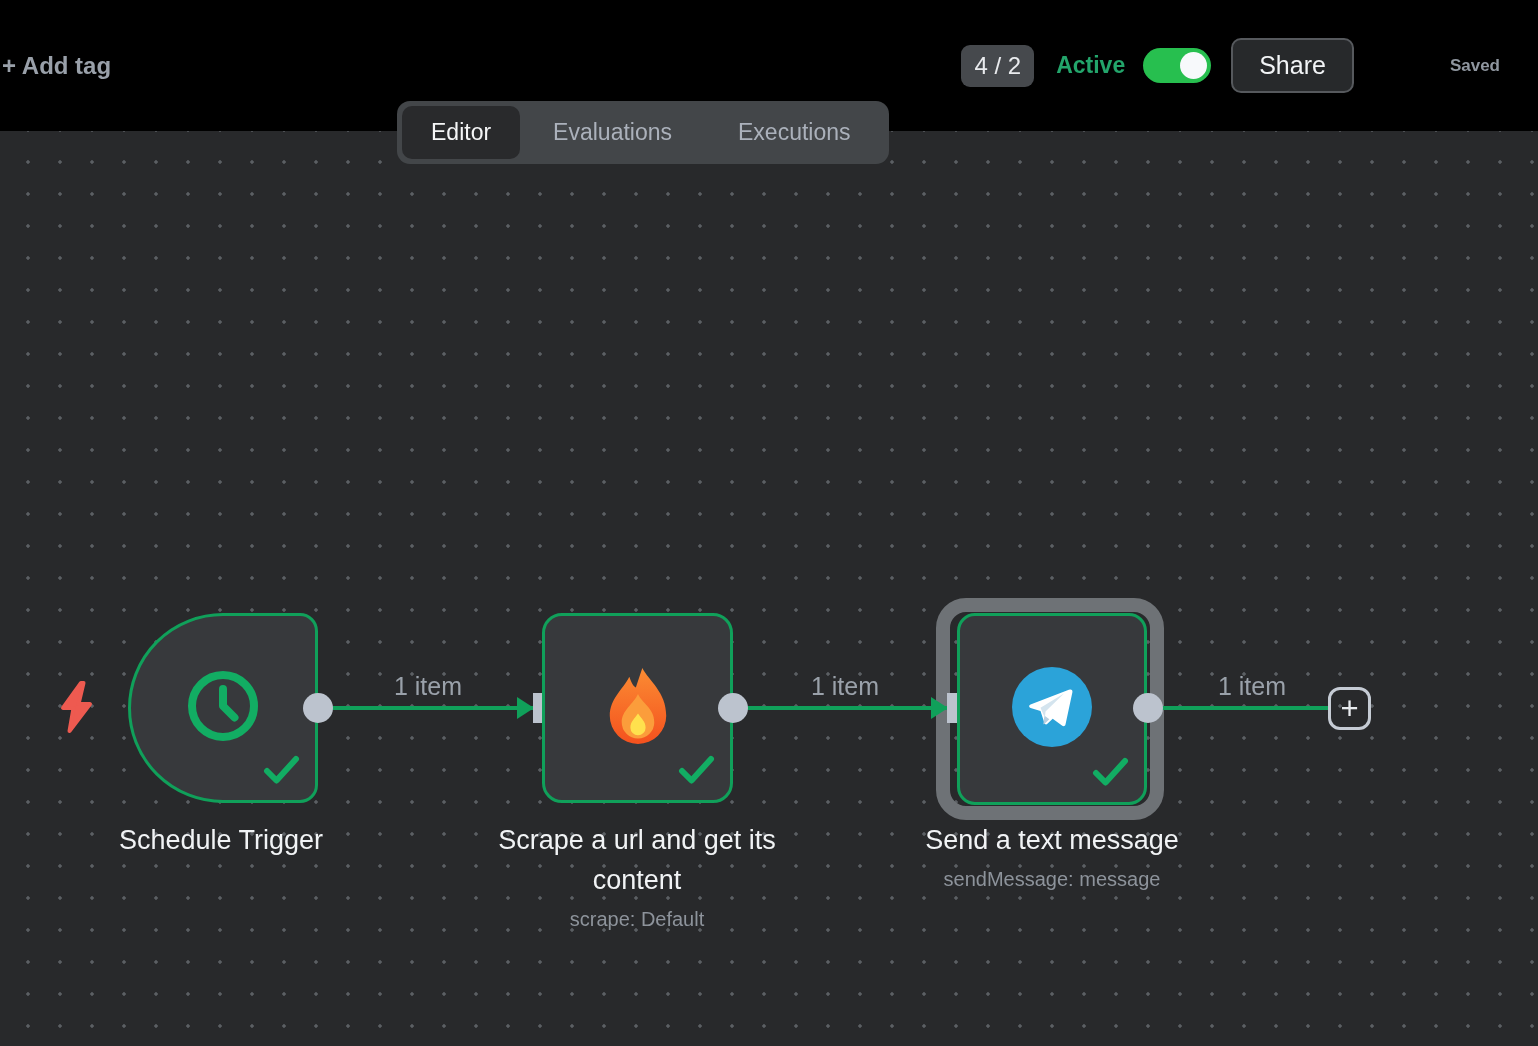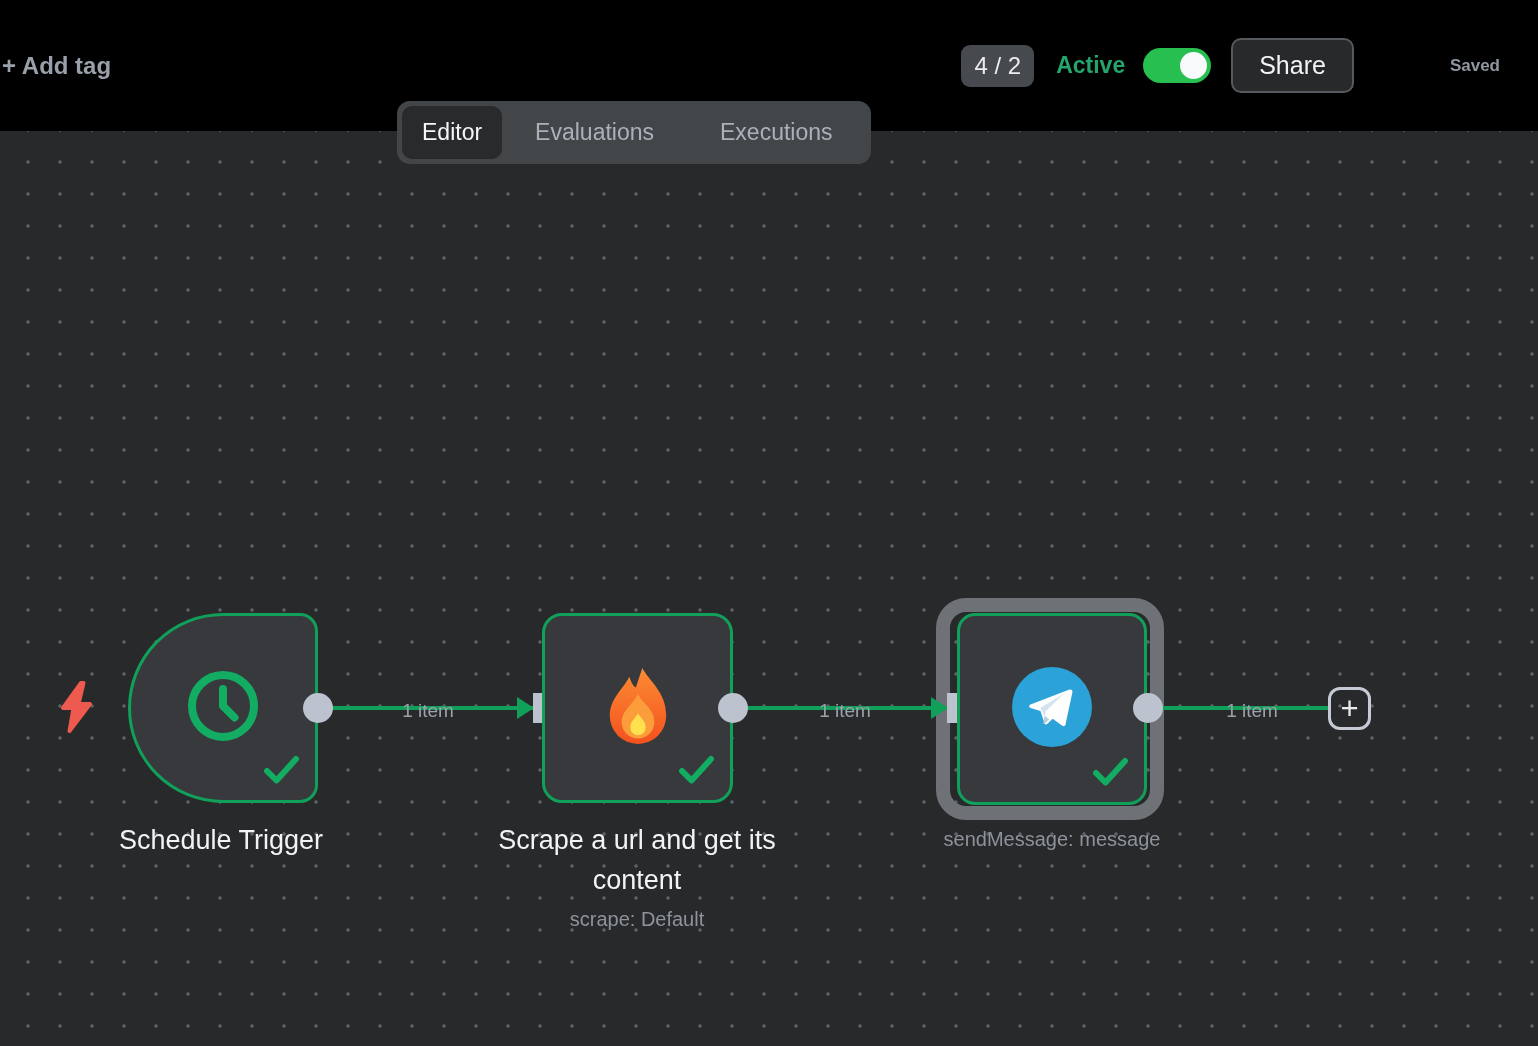--- a/index.html
+++ b/index.html
@@ -44,21 +44,21 @@
   
   .tabs {
     position:absolute; left:397px; top:101px; z-index:10;
     background:#434649; border-radius:13px; padding:5px;
     display:flex; align-items:center;
   }
   .tab {
     color:#abb1bb; font-size:23px; padding:13px 33px; border-radius:10px;
     cursor:pointer; white-space:nowrap;
   }
-  .tab.active { background:#292a2c; color:#f5f6f7; padding:13px 20px; }
+  .tab.active { background:#292a2c; color:#f5f6f7; padding:13px 29px; }
 
   
   .canvas {
     position:absolute; left:0; top:131px; width:1538px; height:915px;
     background-image:radial-gradient(circle, #5b5f63 1.5px, transparent 1.8px);
     background-size:32px 32px; background-position:12px 15px;
   }
 
   .halo {
     position:absolute; left:936px; top:467px; width:228px; height:222px;
@@ -90,22 +90,22 @@
   .in-rect-3 { left:947px; }
   .out-dot {
     position:absolute; top:562px; width:30px; height:30px; border-radius:50%;
     background:#bcc3ce; z-index:3; cursor:pointer;
   }
   .out-dot-1 { left:303px; }
   .out-dot-2 { left:718px; }
   .out-dot-3 { left:1133px; }
 
   .edge-label {
-    position:absolute; top:569px; transform:translateX(-50%);
-    color:#9aa1aa; font-size:19px; z-index:2; white-space:nowrap;
+    position:absolute; top:541px; transform:translateX(-50%);
+    color:#9aa1aa; font-size:25px; z-index:2; white-space:nowrap;
   }
   .edge-label-1 { left:428px; }
   .edge-label-2 { left:845px; }
   .edge-label-3 { left:1252px; }
 
   .bolt { position:absolute; left:56px; top:549px; z-index:1; }
 
   .node-title {
     position:absolute; top:689px; transform:translateX(-50%);
     text-align:center; color:#f1f3f5; font-size:27px; font-weight:500;
@@ -227,18 +227,19 @@
       </svg>
     </div>
     <div class="check">
       <svg width="37" height="30" viewBox="0 0 37 30">
         <path d="M4 16 L13.5 25.5 L33 4" fill="none" stroke="#12ad63" stroke-width="6" stroke-linecap="round" stroke-linejoin="round"></path>
       </svg>
     </div>
   </div>
   <div class="out-dot out-dot-3"></div>
   <div class="node-title title-3">
+    <span>Send a text message</span>
     <span class="node-sub">sendMessage: message</span>
   </div>
 
   <button class="add-node">+</button>
 
 </div>
 
 </body></html>

